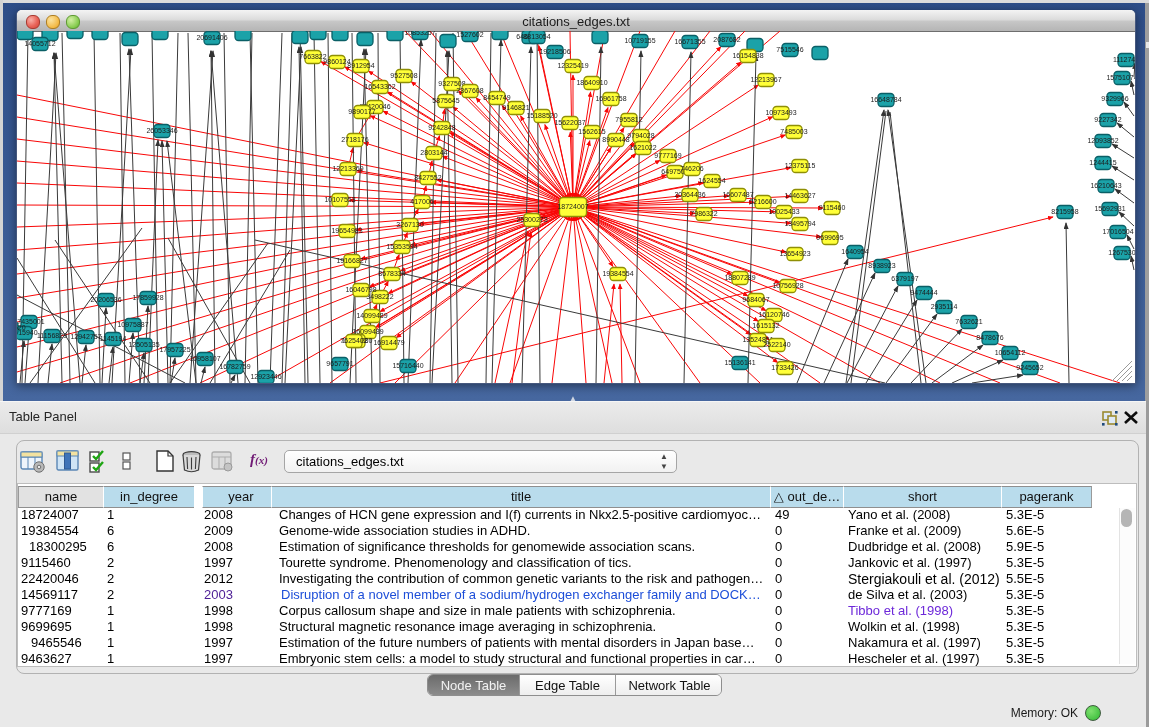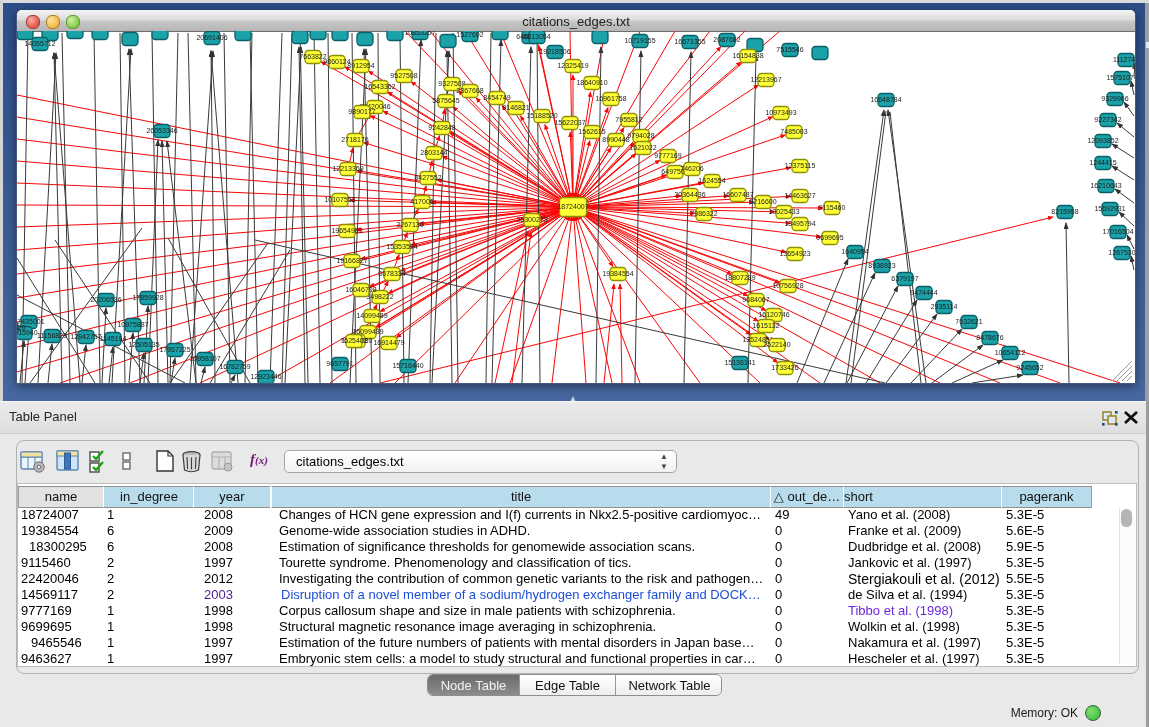--- a/index.html
+++ b/index.html
@@ -586,24 +586,24 @@
 <div style="position:absolute;left:250px;top:451px;font-family:'Liberation Serif',serif;font-style:italic;font-weight:bold;font-size:15px;color:#701a75">f<span style="font-size:11px">(x)</span></div>
 
 <div class="abs" style="left:284px;top:450px;width:393px;height:23px;background:linear-gradient(#ffffff,#f1f1f1);border:1px solid #a5a5a5;border-radius:5px;box-sizing:border-box">
  <div style="position:absolute;left:11px;top:3px;font-size:13px;color:#000">citations_edges.txt</div>
  <div style="position:absolute;right:8px;top:1px;font-size:8px;color:#444;line-height:10px">▲<br>▼</div>
 </div>
 
 <div class="abs" style="left:17px;top:483px;width:1118px;height:182px;background:#fff;border:1px solid #bdbdbd"></div>
 <div style="position:absolute;left:18px;top:486px;width:85px;height:22px;background:#e2e2e2;border-top:1px solid #8f8f8f;border-bottom:1px solid #8f8f8f;border-left:1px solid #9a9a9a;box-sizing:border-box;text-align:center;font-size:13px;line-height:20px;color:#111;overflow:hidden">name</div>
 <div style="position:absolute;left:103px;top:486px;width:91px;height:22px;background:#b9dcec;border-top:1px solid #8f8f8f;border-bottom:1px solid #8f8f8f;border-left:1px solid #ffffff;box-sizing:border-box;text-align:center;font-size:13px;line-height:20px;color:#111;overflow:hidden">in_degree</div>
-<div style="position:absolute;left:193px;top:486px;width:77px;height:22px;background:#b9dcec;border-top:1px solid #8f8f8f;border-bottom:1px solid #8f8f8f;border-left:1px solid #ffffff;box-sizing:border-box;text-align:center;font-size:13px;line-height:20px;color:#111;overflow:hidden">year</div>
+<div style="position:absolute;left:202px;top:486px;width:77px;height:22px;background:#b9dcec;border-top:1px solid #8f8f8f;border-bottom:1px solid #8f8f8f;border-left:1px solid #ffffff;box-sizing:border-box;text-align:center;font-size:13px;line-height:20px;color:#111;overflow:hidden">year</div>
 <div style="position:absolute;left:271px;top:486px;width:499px;height:22px;background:#b9dcec;border-top:1px solid #8f8f8f;border-bottom:1px solid #8f8f8f;border-left:1px solid #ffffff;box-sizing:border-box;text-align:center;font-size:13px;line-height:20px;color:#111;overflow:hidden">title</div>
 <div style="position:absolute;left:770px;top:486px;width:73px;height:22px;background:#b9dcec;border-top:1px solid #8f8f8f;border-bottom:1px solid #8f8f8f;border-left:1px solid #ffffff;box-sizing:border-box;text-align:center;font-size:13px;line-height:20px;color:#111;overflow:hidden">△ out_de…</div>
-<div style="position:absolute;left:843px;top:486px;width:158px;height:22px;background:#b9dcec;border-top:1px solid #8f8f8f;border-bottom:1px solid #8f8f8f;border-left:1px solid #ffffff;box-sizing:border-box;font-size:13px;line-height:20px;color:#111;overflow:hidden">short</div>
+<div style="position:absolute;left:843px;top:486px;width:158px;height:22px;background:#b9dcec;border-top:1px solid #8f8f8f;border-bottom:1px solid #8f8f8f;border-left:1px solid #ffffff;box-sizing:border-box;text-align:center;font-size:13px;line-height:20px;color:#111;overflow:hidden">short</div>
 <div style="position:absolute;left:1001px;top:486px;width:91px;height:22px;background:#b9dcec;border-top:1px solid #8f8f8f;border-bottom:1px solid #8f8f8f;border-left:1px solid #ffffff;border-right:1px solid #9a9a9a;box-sizing:border-box;text-align:center;font-size:13px;line-height:20px;color:#111;overflow:hidden">pagerank</div>
 <div style="position:absolute;left:18px;top:507px;width:85px;height:16px;padding-left:3px;font-size:13px;line-height:16px;color:#000;white-space:nowrap;overflow:hidden;box-sizing:border-box">18724007</div>
 <div style="position:absolute;left:103px;top:507px;width:91px;height:16px;padding-left:4px;font-size:13px;line-height:16px;color:#000;white-space:nowrap;overflow:hidden;box-sizing:border-box">1</div>
 <div style="position:absolute;left:194px;top:507px;width:77px;height:16px;padding-left:10px;font-size:13px;line-height:16px;color:#000;white-space:nowrap;overflow:hidden;box-sizing:border-box">2008</div>
 <div style="position:absolute;left:271px;top:507px;width:499px;height:16px;padding-left:8px;font-size:13px;line-height:16px;color:#000;white-space:nowrap;overflow:hidden;box-sizing:border-box">Changes of HCN gene expression and I(f) currents in Nkx2.5-positive cardiomyoc…</div>
 <div style="position:absolute;left:770px;top:507px;width:73px;height:16px;padding-left:5px;font-size:13px;line-height:16px;color:#000;white-space:nowrap;overflow:hidden;box-sizing:border-box">49</div>
 <div style="position:absolute;left:843px;top:507px;width:158px;height:16px;padding-left:5px;font-size:13px;line-height:16px;color:#000;white-space:nowrap;overflow:hidden;box-sizing:border-box">Yano et al. (2008)</div>
 <div style="position:absolute;left:1001px;top:507px;width:91px;height:16px;padding-left:5px;font-size:13px;line-height:16px;color:#000;white-space:nowrap;overflow:hidden;box-sizing:border-box">5.3E-5</div>
 <div style="position:absolute;left:18px;top:523px;width:85px;height:16px;padding-left:3px;font-size:13px;line-height:16px;color:#000;white-space:nowrap;overflow:hidden;box-sizing:border-box">19384554</div>
 <div style="position:absolute;left:103px;top:523px;width:91px;height:16px;padding-left:4px;font-size:13px;line-height:16px;color:#000;white-space:nowrap;overflow:hidden;box-sizing:border-box">6</div>
@@ -631,21 +631,21 @@
 <div style="position:absolute;left:194px;top:571px;width:77px;height:16px;padding-left:10px;font-size:13px;line-height:16px;color:#000;white-space:nowrap;overflow:hidden;box-sizing:border-box">2012</div>
 <div style="position:absolute;left:271px;top:571px;width:499px;height:16px;padding-left:8px;font-size:13px;line-height:16px;color:#000;white-space:nowrap;overflow:hidden;box-sizing:border-box">Investigating the contribution of common genetic variants to the risk and pathogen…</div>
 <div style="position:absolute;left:770px;top:571px;width:73px;height:16px;padding-left:5px;font-size:13px;line-height:16px;color:#000;white-space:nowrap;overflow:hidden;box-sizing:border-box">0</div>
 <div style="position:absolute;left:843px;top:571px;width:158px;height:16px;padding-left:5px;font-size:14px;line-height:16px;color:#000;white-space:nowrap;overflow:hidden;box-sizing:border-box">Stergiakouli et al. (2012)</div>
 <div style="position:absolute;left:1001px;top:571px;width:91px;height:16px;padding-left:5px;font-size:13px;line-height:16px;color:#000;white-space:nowrap;overflow:hidden;box-sizing:border-box">5.5E-5</div>
 <div style="position:absolute;left:18px;top:587px;width:85px;height:16px;padding-left:3px;font-size:13px;line-height:16px;color:#000;white-space:nowrap;overflow:hidden;box-sizing:border-box">14569117</div>
 <div style="position:absolute;left:103px;top:587px;width:91px;height:16px;padding-left:4px;font-size:13px;line-height:16px;color:#000;white-space:nowrap;overflow:hidden;box-sizing:border-box">2</div>
 <div style="position:absolute;left:194px;top:587px;width:77px;height:16px;padding-left:10px;font-size:13px;line-height:16px;color:#4c1d95;white-space:nowrap;overflow:hidden;box-sizing:border-box">2003</div>
 <div style="position:absolute;left:273px;top:587px;width:499px;height:16px;padding-left:8px;font-size:13px;line-height:16px;color:#1d4ed8;white-space:nowrap;overflow:hidden;box-sizing:border-box">Disruption of a novel member of a sodium/hydrogen exchanger family and DOCK…</div>
 <div style="position:absolute;left:770px;top:587px;width:73px;height:16px;padding-left:5px;font-size:13px;line-height:16px;color:#000;white-space:nowrap;overflow:hidden;box-sizing:border-box">0</div>
-<div style="position:absolute;left:843px;top:587px;width:158px;height:16px;padding-left:5px;font-size:13px;line-height:16px;color:#000;white-space:nowrap;overflow:hidden;box-sizing:border-box">de Silva et al. (1994)</div>
+<div style="position:absolute;left:843px;top:587px;width:158px;height:16px;padding-left:5px;font-size:13px;line-height:16px;color:#000;white-space:nowrap;overflow:hidden;box-sizing:border-box">de Silva et al. (2003)</div>
 <div style="position:absolute;left:1001px;top:587px;width:91px;height:16px;padding-left:5px;font-size:13px;line-height:16px;color:#000;white-space:nowrap;overflow:hidden;box-sizing:border-box">5.3E-5</div>
 <div style="position:absolute;left:18px;top:603px;width:85px;height:16px;padding-left:3px;font-size:13px;line-height:16px;color:#000;white-space:nowrap;overflow:hidden;box-sizing:border-box">9777169</div>
 <div style="position:absolute;left:103px;top:603px;width:91px;height:16px;padding-left:4px;font-size:13px;line-height:16px;color:#000;white-space:nowrap;overflow:hidden;box-sizing:border-box">1</div>
 <div style="position:absolute;left:194px;top:603px;width:77px;height:16px;padding-left:10px;font-size:13px;line-height:16px;color:#000;white-space:nowrap;overflow:hidden;box-sizing:border-box">1998</div>
 <div style="position:absolute;left:271px;top:603px;width:499px;height:16px;padding-left:8px;font-size:13px;line-height:16px;color:#000;white-space:nowrap;overflow:hidden;box-sizing:border-box">Corpus callosum shape and size in male patients with schizophrenia.</div>
 <div style="position:absolute;left:770px;top:603px;width:73px;height:16px;padding-left:5px;font-size:13px;line-height:16px;color:#000;white-space:nowrap;overflow:hidden;box-sizing:border-box">0</div>
 <div style="position:absolute;left:843px;top:603px;width:158px;height:16px;padding-left:5px;font-size:13px;line-height:16px;color:#6d28d9;white-space:nowrap;overflow:hidden;box-sizing:border-box">Tibbo et al. (1998)</div>
 <div style="position:absolute;left:1001px;top:603px;width:91px;height:16px;padding-left:5px;font-size:13px;line-height:16px;color:#000;white-space:nowrap;overflow:hidden;box-sizing:border-box">5.3E-5</div>
 <div style="position:absolute;left:18px;top:619px;width:85px;height:16px;padding-left:3px;font-size:13px;line-height:16px;color:#000;white-space:nowrap;overflow:hidden;box-sizing:border-box">9699695</div>
 <div style="position:absolute;left:103px;top:619px;width:91px;height:16px;padding-left:4px;font-size:13px;line-height:16px;color:#000;white-space:nowrap;overflow:hidden;box-sizing:border-box">1</div>

